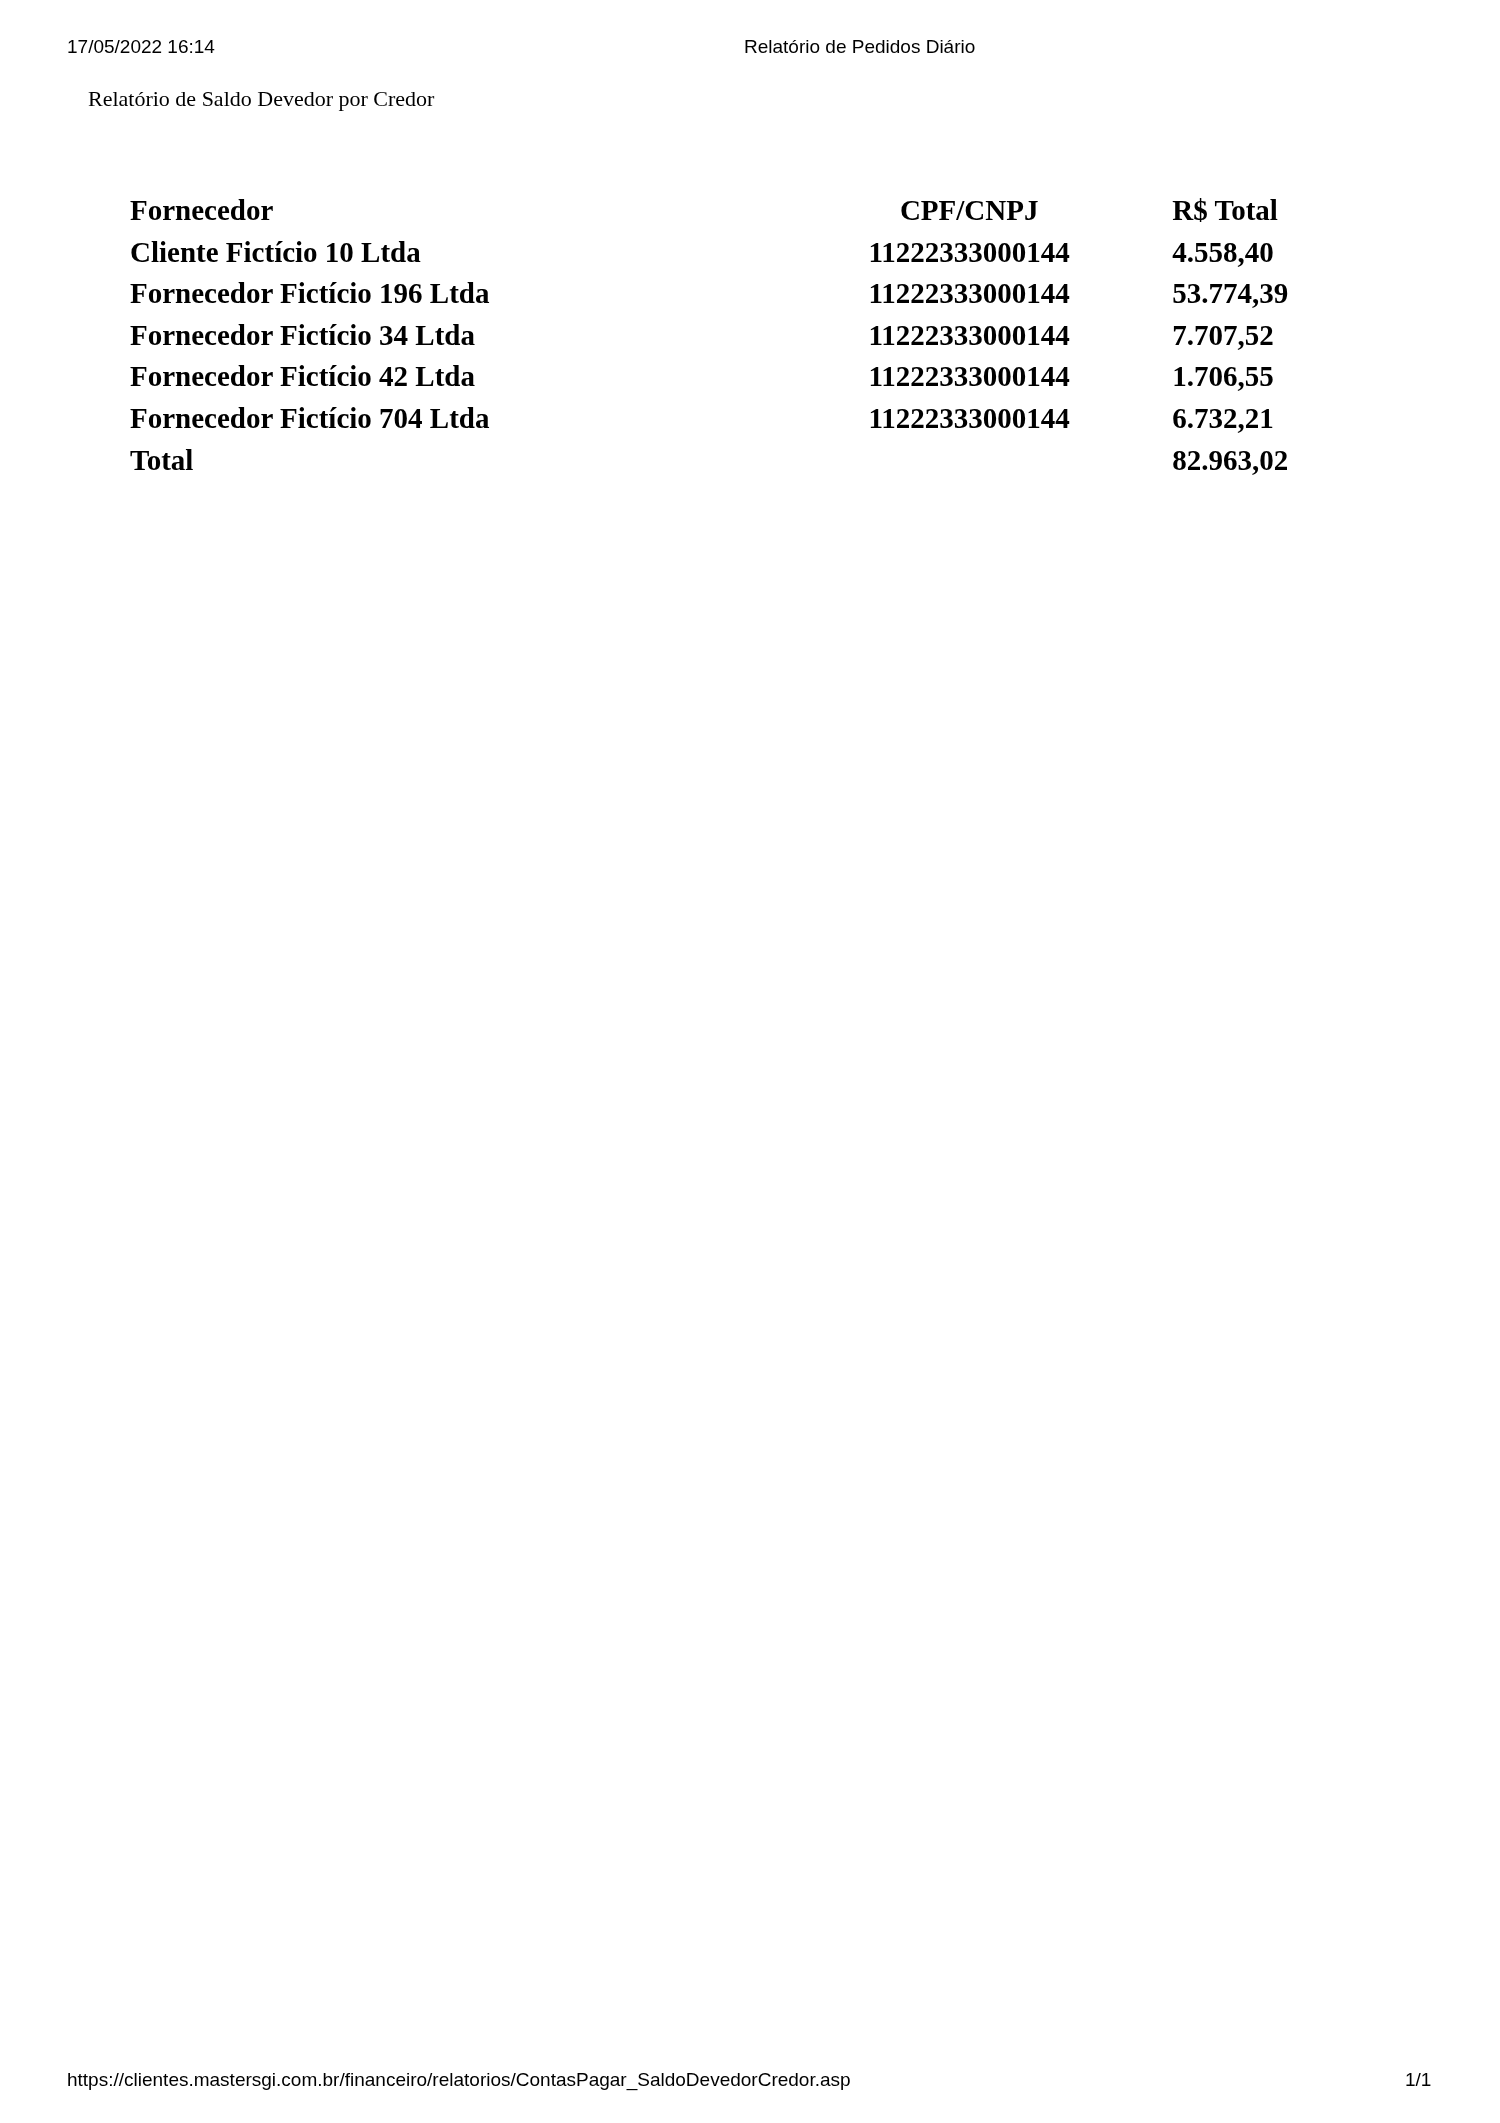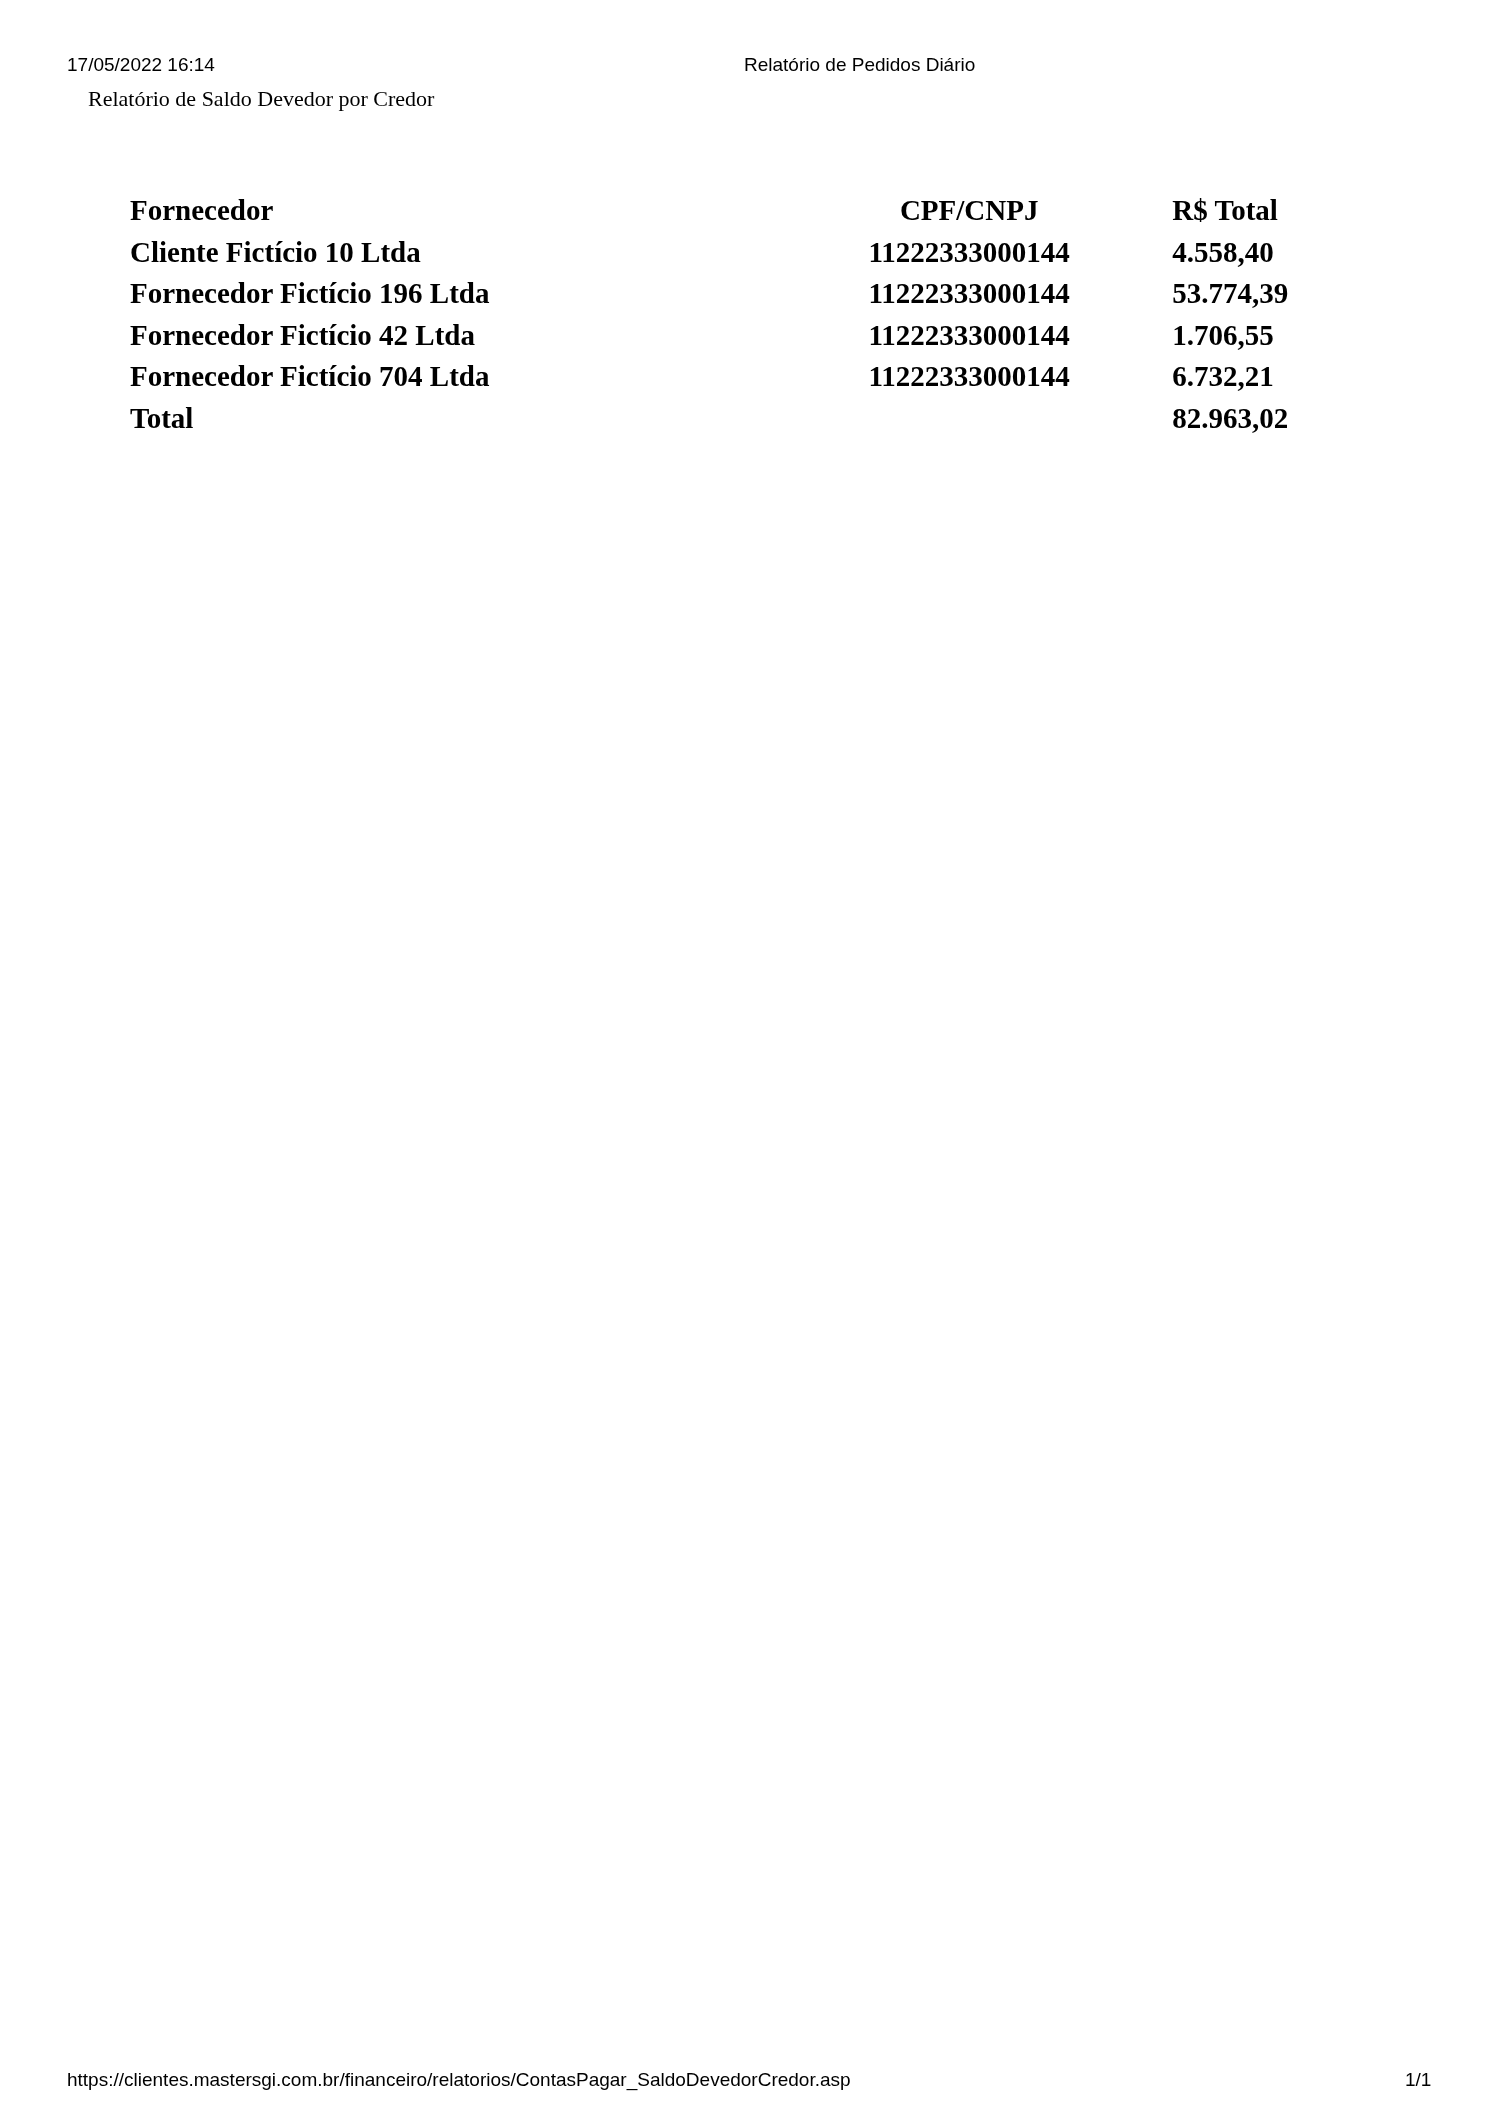--- a/index.html
+++ b/index.html
@@ -4,21 +4,21 @@
   <style>
     html, body { margin: 0; padding: 0; background: #ffffff; }
     body {
       width: 1500px; height: 2123px; position: relative; overflow: hidden;
       color: #000000;
     }
     .print-header, .print-footer {
       position: absolute; left: 0; right: 0;
       font-family: "Liberation Sans", sans-serif; font-size: 19px;
     }
-    .print-header { top: 36px; height: 24px; margin-top: 18px; }
+    .print-header { top: 36px; height: 24px; }
     .print-footer { top: 2061px; height: 24px; margin-top: 8px; }
     .ph-date { position: absolute; left: 67px; top: 0; white-space: nowrap; }
     .ph-title { position: absolute; left: 744px; top: 0; white-space: nowrap; }
     .pf-url { position: absolute; left: 67px; top: 0; white-space: nowrap; }
     .pf-page { position: absolute; left: 1405px; top: 0; white-space: nowrap; }
 
     .report-title {
       position: absolute; left: 88px; top: 86px;
       font-family: "Liberation Serif", serif; font-size: 22px; white-space: nowrap;
     }
@@ -59,20 +59,25 @@
       <td class="col-name">Cliente Fictício 10 Ltda</td>
       <td class="col-doc">11222333000144</td>
       <td class="col-total">4.558,40</td>
     </tr>
     <tr>
       <td class="col-name">Fornecedor Fictício 196 Ltda</td>
       <td class="col-doc">11222333000144</td>
       <td class="col-total">53.774,39</td>
     </tr>
     <tr>
+      <td class="col-name">Fornecedor Fictício 34 Ltda</td>
+      <td class="col-doc">11222333000144</td>
+      <td class="col-total">7.707,52</td>
+    </tr>
+    <tr>
       <td class="col-name">Fornecedor Fictício 42 Ltda</td>
       <td class="col-doc">11222333000144</td>
       <td class="col-total">1.706,55</td>
     </tr>
     <tr>
       <td class="col-name">Fornecedor Fictício 704 Ltda</td>
       <td class="col-doc">11222333000144</td>
       <td class="col-total">6.732,21</td>
     </tr>
     <tr class="total-row">

